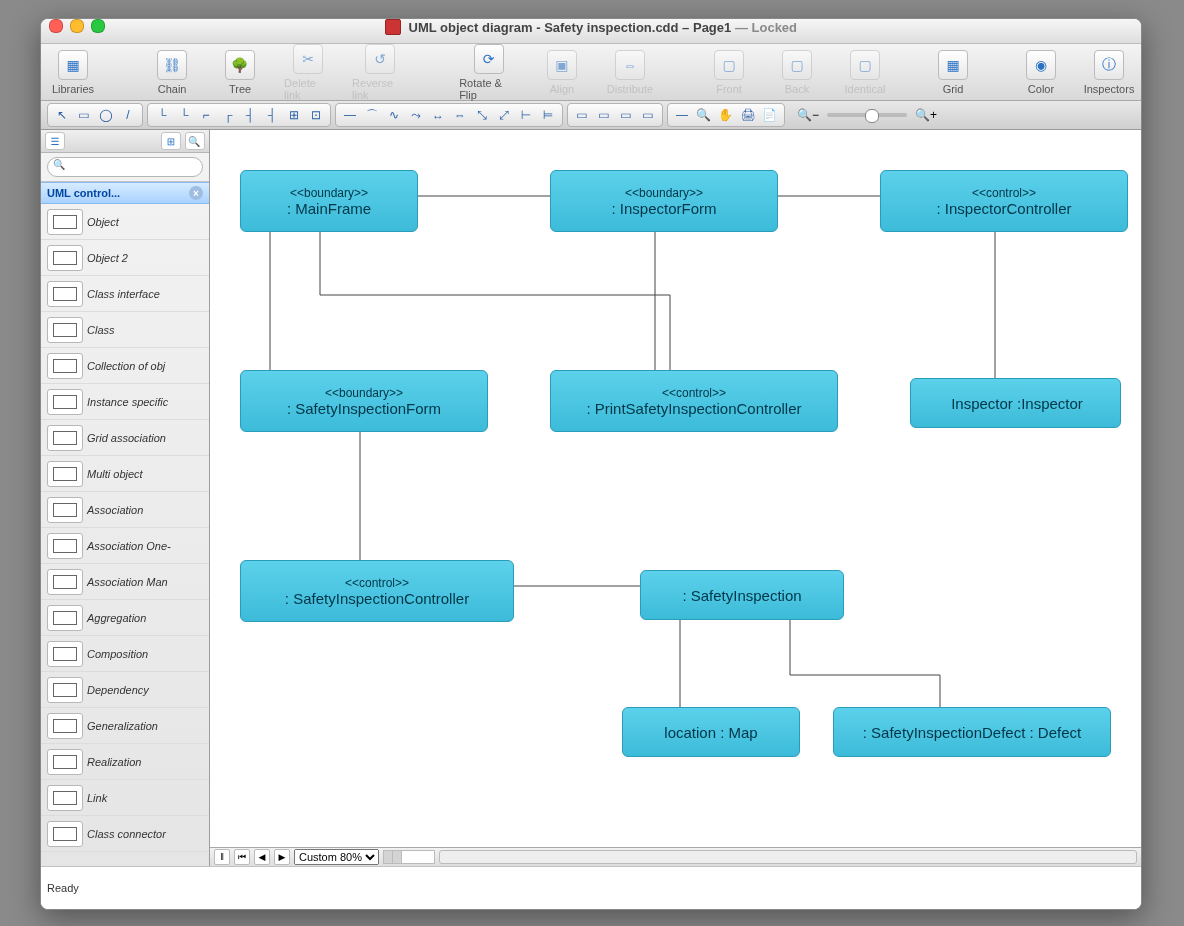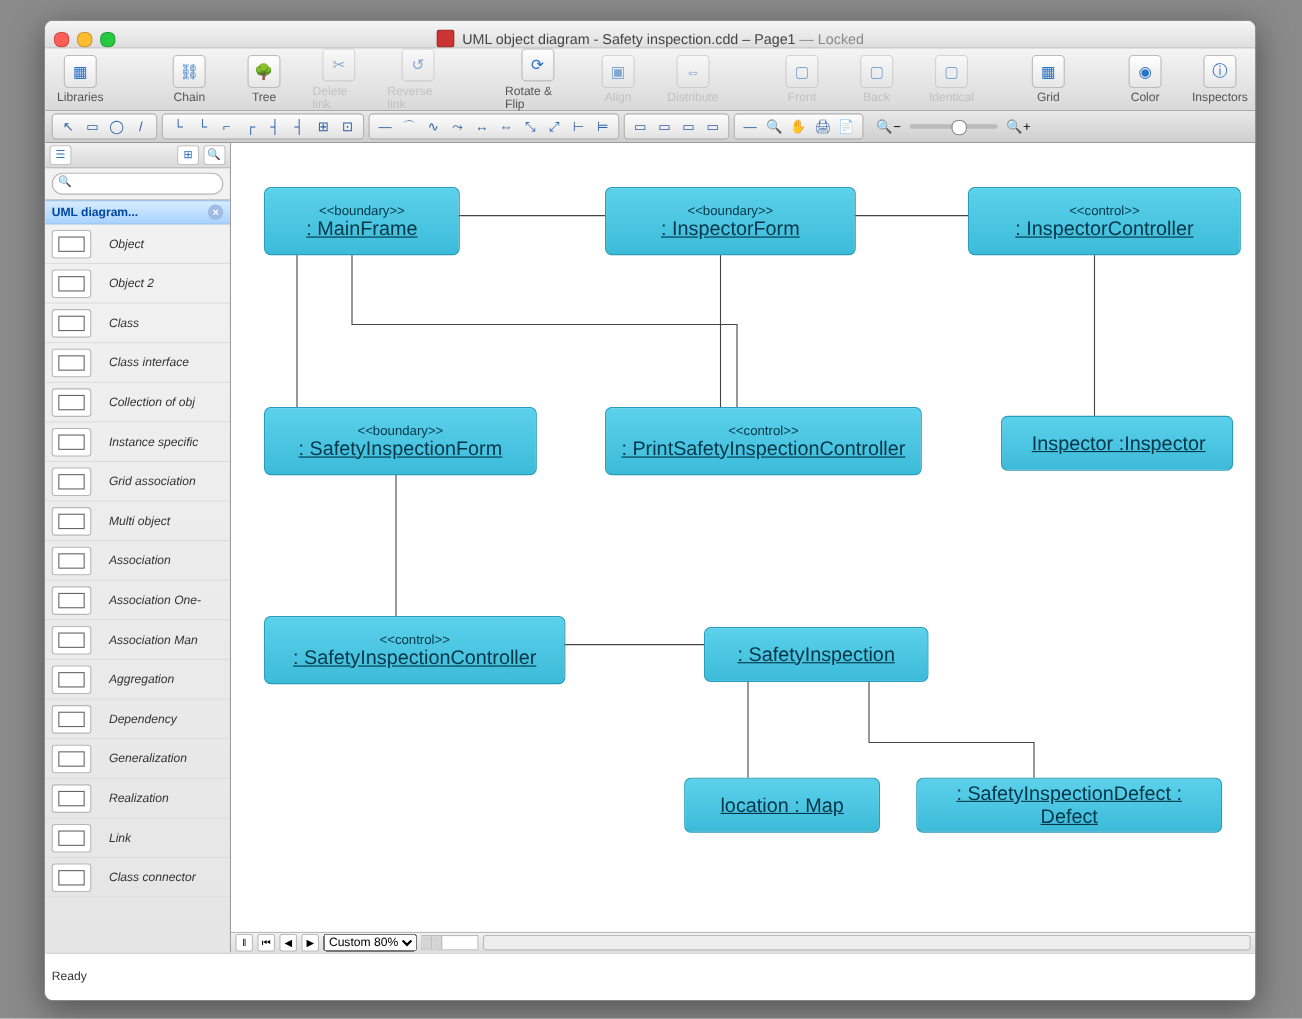--- a/index.html
+++ b/index.html
@@ -1,17 +1,17 @@
 <!DOCTYPE html>
 <html><head>
 <meta charset="utf-8">
 <style>
 html,body{margin:0;padding:0;font-family:"Helvetica Neue",Helvetica,Arial,sans-serif;font-size:12px;background:#8a8a8a;}
 .window{position:absolute;left:40px;top:18px;width:1100px;height:890px;background:#fff;border:1px solid #888;border-radius:8px;box-shadow:0 8px 30px rgba(0,0,0,.4);overflow:hidden;display:flex;flex-direction:column;}
-.titlebar{height:24px;background:linear-gradient(#f6f6f6,#dedede);border-bottom:1px solid #bcbcbc;display:flex;align-items:flex-end;padding:0 8px;position:relative;font-size:13px;color:#444;}
+.titlebar{height:24px;background:linear-gradient(#f6f6f6,#dedede);border-bottom:1px solid #bcbcbc;display:flex;align-items:flex-start;padding:0 8px;position:relative;font-size:13px;color:#444;font-weight:bold;}
 .traffic{display:flex;gap:7px;align-items:center;}
 .traffic span{width:12px;height:12px;border-radius:6px;display:block;border:1px solid rgba(0,0,0,.2);}
 .tl-red{background:#ff5f57;} .tl-yel{background:#febc2e;} .tl-grn{background:#28c840;}
 .titletext{position:absolute;left:0;right:0;text-align:center;pointer-events:none;}
 .titletext .locked{color:#8a8a8a;}
 .doc-icon{display:inline-block;width:14px;height:14px;background:#c33;border:1px solid #922;vertical-align:-3px;margin-right:4px;border-radius:2px;}
 
 .toolbar{height:56px;background:linear-gradient(#f4f4f4,#d9d9d9);border-bottom:1px solid #a9a9a9;display:flex;align-items:center;padding:0 8px;gap:20px;font-size:11px;color:#555;}
 .tbtn{display:flex;flex-direction:column;align-items:center;gap:3px;min-width:48px;}
 .tbtn.disabled{color:#aaa;opacity:.55;}
@@ -29,29 +29,29 @@
 .sidebar{width:168px;background:linear-gradient(#f3f3f3,#e5e5e5);border-right:1px solid #9d9d9d;display:flex;flex-direction:column;}
 .sbtop{height:22px;border-bottom:1px solid #b5b5b5;display:flex;align-items:center;padding:0 4px;gap:4px;background:linear-gradient(#f0f0f0,#d9d9d9);}
 .sbtop .i{width:18px;height:16px;border:1px solid #c3c3c3;border-radius:3px;background:#fff;display:flex;align-items:center;justify-content:center;font-size:10px;color:#2a72c4;}
 .search{padding:4px 6px;border-bottom:1px solid #c4c4c4;}
 .search input{width:100%;height:20px;border:1px solid #b5b5b5;border-radius:10px;padding:0 8px 0 22px;background:#fff;font-size:11px;box-sizing:border-box;}
 .search{position:relative;}
 .search:before{content:"🔍";position:absolute;left:12px;top:6px;font-size:10px;color:#888;}
 .sectionhdr{height:20px;background:linear-gradient(#d6ecff,#a9d2ff);border-top:1px solid #8abaf0;border-bottom:1px solid #8abaf0;display:flex;align-items:center;justify-content:space-between;padding:0 6px;font-weight:bold;color:#0046a3;font-size:11px;}
 .sectionhdr .x{width:14px;height:14px;border-radius:7px;background:#9fbde2;color:#fff;display:flex;align-items:center;justify-content:center;font-size:10px;}
 .stencils{flex:1;overflow:auto;}
-.sitem{height:35px;display:flex;align-items:center;gap:16px;padding:0 6px;border-bottom:1px solid #dcdcdc;font-style:italic;font-size:11px;color:#333;}
+.sitem{height:35px;display:flex;align-items:center;gap:4px;padding:0 6px;border-bottom:1px solid #dcdcdc;font-style:italic;font-size:11px;color:#333;}
 .sitem .th{width:34px;height:24px;border:1px solid #b7b7b7;border-radius:3px;background:#fff;display:flex;align-items:center;justify-content:center;flex-shrink:0;}
 .sitem .th .box{width:22px;height:12px;border:1px solid #666;background:#fff;}
 
 .canvas-wrap{flex:1;display:flex;flex-direction:column;min-width:0;}
 .canvas{flex:1;background:#fff;position:relative;overflow:hidden;}
 .uml-node{position:absolute;background:#4dc8e4;background:linear-gradient(#5cd1eb,#3cbbd9);border:1px solid #289cb8;border-radius:6px;display:flex;flex-direction:column;align-items:center;justify-content:center;text-align:center;font-size:14px;color:#003648;padding:4px 8px;}
 .uml-node .st{font-size:12px;}
-.uml-node .nm{text-decoration:underline;font-size:18px;}
+.uml-node .nm{font-size:15px;}
 .conn{stroke:#444;stroke-width:1;fill:none;}
 
 .hscrollbar{height:18px;background:linear-gradient(#f2f2f2,#dedede);border-top:1px solid #a9a9a9;display:flex;align-items:center;gap:4px;padding:0 4px;font-size:11px;}
 .hscrollbar .nav{width:14px;height:14px;border:1px solid #bbb;background:#fff;border-radius:2px;display:flex;align-items:center;justify-content:center;font-size:9px;}
 .hscrollbar select{font-size:11px;height:16px;}
 
 .status{height:18px;background:#fff;border-top:1px solid #c3c3c3;display:flex;align-items:center;padding:12px 6px;font-size:11px;color:#333;}
 </style>
 </head>
 <body>
@@ -190,52 +190,52 @@
       <div class="sbtop">
         <div class="i">☰</div>
         <div style="flex:1"></div>
         <div class="i">⊞</div>
         <div class="i" style="color:#2a72c4">🔍</div>
       </div>
       <div class="search">
         <input type="text" placeholder="" style="">
       </div>
       <div class="sectionhdr">
-        <span>UML diagram...</span>
+        <span>UML control...</span>
         <span class="x">×</span>
       </div>
       <div class="stencils" id="stencils">
           <div class="sitem">
             <div class="th">
               <div class="box"></div>
             </div>
             <span>Object</span>
           </div>
           <div class="sitem">
             <div class="th">
               <div class="box"></div>
             </div>
             <span>Object 2</span>
           </div>
           <div class="sitem">
             <div class="th">
               <div class="box"></div>
             </div>
+            <span>Class interface</span>
+          </div>
+          <div class="sitem">
+            <div class="th">
+              <div class="box"></div>
+            </div>
             <span>Class</span>
           </div>
           <div class="sitem">
             <div class="th">
               <div class="box"></div>
             </div>
-            <span>Class interface</span>
-          </div>
-          <div class="sitem">
-            <div class="th">
-              <div class="box"></div>
-            </div>
             <span>Collection of obj</span>
           </div>
           <div class="sitem">
             <div class="th">
               <div class="box"></div>
             </div>
             <span>Instance specific</span>
           </div>
           <div class="sitem">
             <div class="th">
@@ -265,20 +265,26 @@
             <div class="th">
               <div class="box"></div>
             </div>
             <span>Association Man</span>
           </div>
           <div class="sitem">
             <div class="th">
               <div class="box"></div>
             </div>
             <span>Aggregation</span>
+          </div>
+          <div class="sitem">
+            <div class="th">
+              <div class="box"></div>
+            </div>
+            <span>Composition</span>
           </div>
           <div class="sitem">
             <div class="th">
               <div class="box"></div>
             </div>
             <span>Dependency</span>
           </div>
           <div class="sitem">
             <div class="th">
               <div class="box"></div>

